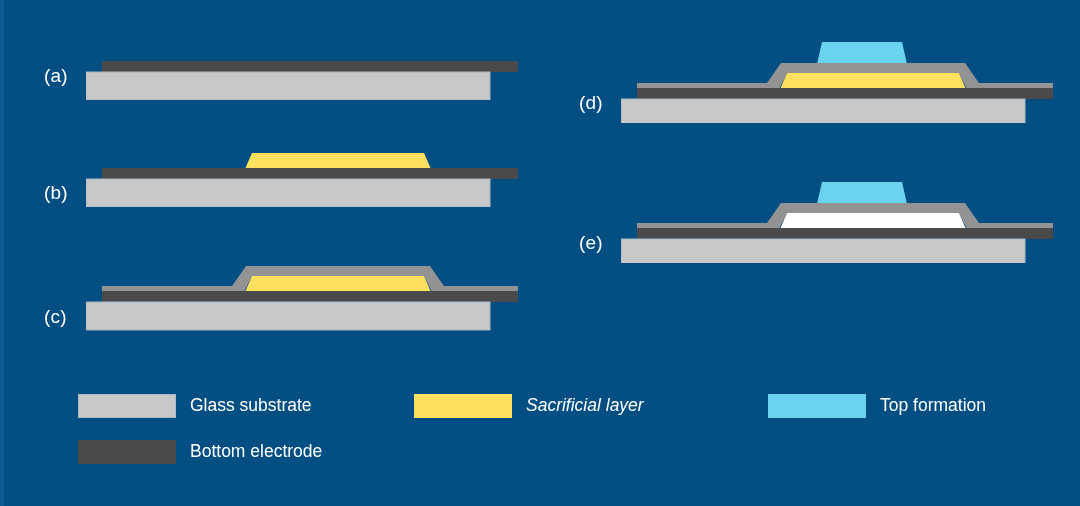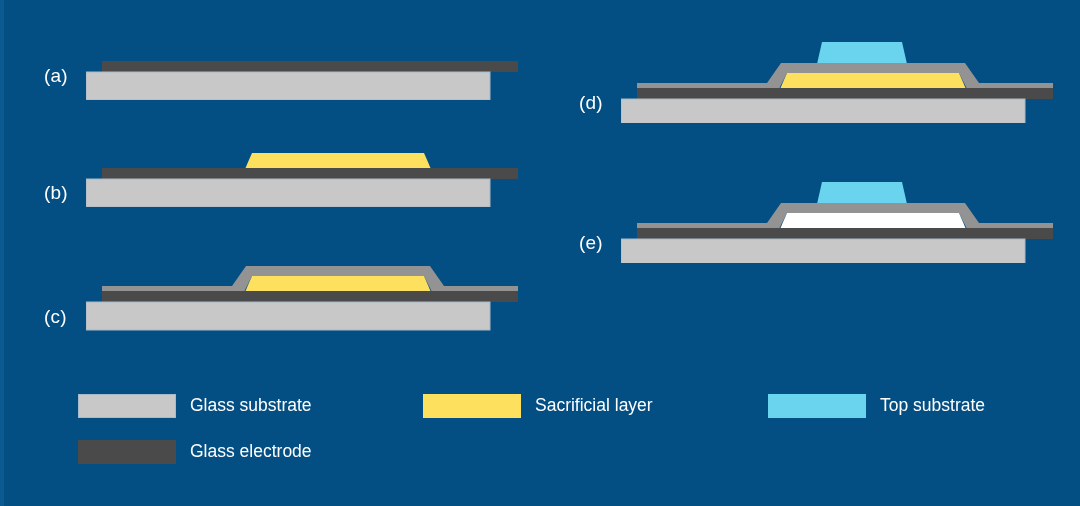--- a/index.html
+++ b/index.html
@@ -48,21 +48,21 @@
     width: 886px;
     height: 100px;
   }
   .legend-col {
     position: absolute;
     top: 0;
     width: 360px;
     height: 100px;
   }
   .legend-col.col-0 { left: 78px; }
-  .legend-col.col-1 { left: 423px; }
+  .legend-col.col-1 { left: 414px; font-style: italic; }
   .legend-col.col-2 { left: 768px; }
   .legend-row {
     position: absolute;
     left: 0;
     height: 24px;
     display: flex;
     align-items: center;
   }
   .legend-row.row-0 { top: 14px; }
   .legend-row.row-1 { top: 60px; }
@@ -157,33 +157,33 @@
 
   <div class="legend">
 
     <div class="legend-col col-0">
       <div class="legend-row row-0">
         <span class="swatch" style="background:#C8C8C8; border:1px solid #A9B9C7;"></span>
         <span class="legend-text">Glass substrate</span>
       </div>
       <div class="legend-row row-1">
         <span class="swatch" style="background:#4A4A4A;"></span>
-        <span class="legend-text">Glass electrode</span>
+        <span class="legend-text">Bottom electrode</span>
       </div>
     </div>
 
     <div class="legend-col col-1">
       <div class="legend-row row-0">
         <span class="swatch" style="background:#FCE05E;"></span>
         <span class="legend-text">Sacrificial layer</span>
       </div>
     </div>
 
     <div class="legend-col col-2">
       <div class="legend-row row-0">
         <span class="swatch" style="background:#6AD4EE;"></span>
-        <span class="legend-text">Top substrate</span>
+        <span class="legend-text">Top formation</span>
       </div>
     </div>
 
   </div>
 
 </div>
 
 </body></html>

